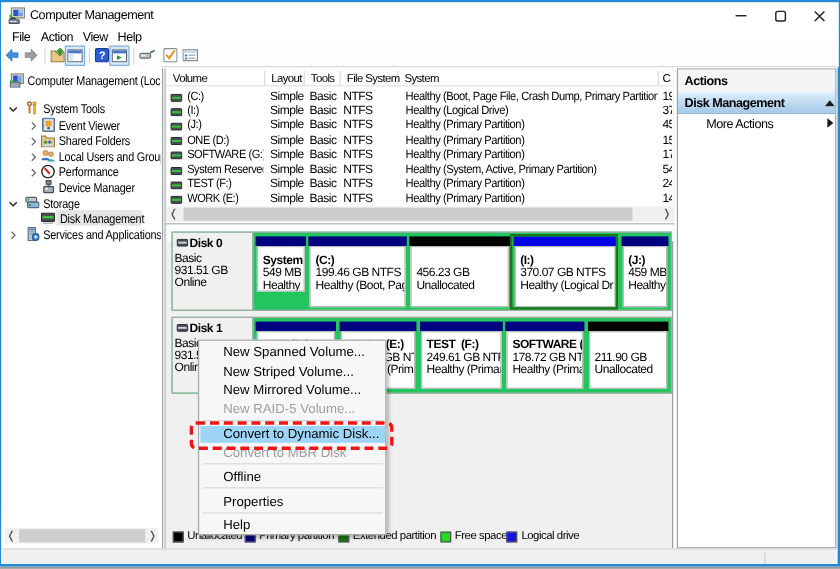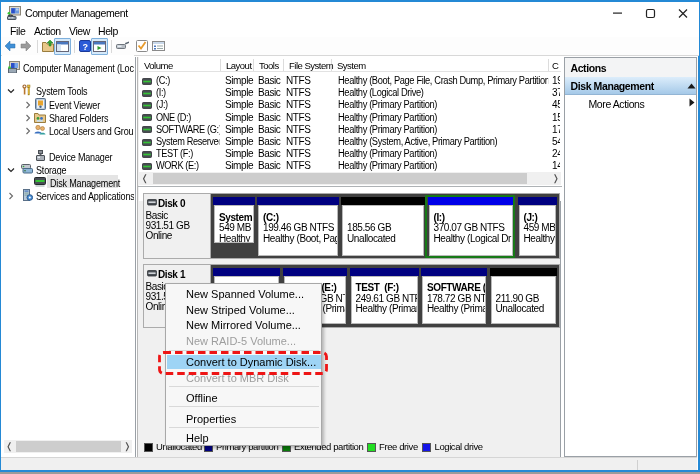--- a/index.html
+++ b/index.html
@@ -27,21 +27,21 @@
 
 .trow { position:absolute; left:0; width:132px; height:13px; }
 .trow .txt { position:absolute; top:1px; font-size:10.5px; letter-spacing:-0.2px; white-space:nowrap; transform:scaleX(0.86); transform-origin:0 50%; }
 .chev { position:absolute; width:8px; height:8px; }
 .vh { position:absolute; top:2px; height:12px; border-right:1px solid #dcdcdc; font-size:9.5px; letter-spacing:-0.5px; }
 .vh span { position:absolute; top:0.5px; left:5px; white-space:nowrap; }
 .vrow { position:absolute; height:12.2px; font-size:10px; line-height:12.2px; white-space:nowrap; }
 .vcell { position:absolute; top:0; } .vn { width:69px; overflow:hidden; transform:scaleX(0.92); transform-origin:0 50%; } .vs { width:226px; overflow:hidden; transform:scaleX(0.93); transform-origin:0 50%; }
 .dico { position:absolute; width:10px; height:7px; }
 
-.diskbox { position:absolute; left:5px; background:#404040; border:1px solid #ababab; }
+.diskbox { position:absolute; left:5px; background:#22c55e; border:1px solid #ababab; }
 .dlabel { position:absolute; left:0; top:0; width:67px; height:100%; border-right:1px solid #ababab; background:#f0f0f0; }
 .part { position:absolute; top:3px; }
 .band { position:absolute; left:0; top:0; width:100%; height:8px; }
 .pbody { position:absolute; left:1px; right:1px; top:8px; bottom:0; background:#fff; border:1px solid #b9b9b9; overflow:hidden; }
 .pbody div { position:absolute; left:4px; font-size:10px; white-space:nowrap; }
 
 .leg { position:absolute; width:9px; height:9px; border:1px solid #555; }
 .legt { position:absolute; font-size:9.5px; white-space:nowrap; }
 
 #cmenu { position:absolute; left:164px; top:281px; width:157px; height:163px; background:#f7f7f7; border:1px solid #a8a8a8; box-shadow:2px 2px 3px rgba(0,0,0,0.25); }
@@ -184,20 +184,30 @@
           <path d="M 2.5 1 L 5.5 4 L 2.5 7" fill="none" stroke="#6a6a6a" stroke-width="1.1"></path>
         </svg>
       <svg class="abs" style="left:32px;top:0" width="12" height="12" viewBox="0 0 12 12">
           <circle cx="4" cy="3.5" r="2.2" fill="#e8b06a" stroke="#9a6a2d" stroke-width="0.5"></circle>
           <path d="M 0.5 9.5 C 0.5 6.8 7.5 6.8 7.5 9.5 Z" fill="#3a70c0"></path>
           <circle cx="8.5" cy="4.5" r="2" fill="#e8b06a" stroke="#9a6a2d" stroke-width="0.5"></circle>
           <path d="M 5.5 10.5 C 5.5 8 11.5 8 11.5 10.5 Z" fill="#35a0a0"></path>
         </svg>
       <div class="txt" style="left:47px">Local Users and Groups</div>
     </div>
+    <div class="trow" style="top:82px">
+      <svg class="chev" style="left:22px;top:2.5px" width="8" height="8" viewBox="0 0 8 8">
+          <path d="M 2.5 1 L 5.5 4 L 2.5 7" fill="none" stroke="#6a6a6a" stroke-width="1.1"></path>
+        </svg>
+      <svg class="abs" style="left:32px;top:0" width="12" height="12" viewBox="0 0 12 12">
+          <circle cx="6" cy="6" r="5.2" fill="#fbfbfb" stroke="#2a2a2a" stroke-width="1.2"></circle>
+          <path d="M 3.2 3.2 L 7.5 7.8" stroke="#d02020" stroke-width="1.6"></path>
+        </svg>
+      <div class="txt" style="left:47px">Performance</div>
+    </div>
     <div class="trow" style="top:95px">
       <svg class="abs" style="left:33px;top:0" width="11" height="12" viewBox="0 0 11 12">
           <rect x="3.5" y="0.5" width="4" height="3" fill="#8a8f96" stroke="#4a4f55"></rect>
           <rect x="4.5" y="3.5" width="2" height="2" fill="#5a5f66"></rect>
           <rect x="1.5" y="5.5" width="8" height="5" rx="0.5" fill="#aab0b8" stroke="#4a4f55"></rect>
           <rect x="2.5" y="6.5" width="2.5" height="1.5" fill="#e8eef4"></rect>
         </svg>
       <div class="txt" style="left:47px">Device Manager</div>
     </div>
     <div class="trow" style="top:108px">
@@ -293,21 +303,21 @@
           <div class="band" style="background:#000080"></div>
           <div class="pbody">
             <div class="b" style="top:5.5px">(C:)</div>
             <div style="top:16px">199.46 GB NTFS</div>
             <div style="top:26.5px">Healthy (Boot, Page</div>
           </div>
         </div>
       <div class="part" style="left:197px;width:84px;height:59px">
           <div class="band" style="background:#000"></div>
           <div class="pbody">
-            <div style="top:16px">185.56 GB</div>
+            <div style="top:16px">456.23 GB</div>
             <div style="top:26.5px">Unallocated</div>
           </div>
         </div>
       <div class="part" style="left:283.5px;width:86px;height:59px">
           <div class="band" style="background:#0000e8"></div>
           <div class="pbody">
             <div class="b" style="top:5.5px">(I:)</div>
             <div style="top:16px">370.07 GB NTFS</div>
             <div style="top:26.5px">Healthy (Logical Dr</div>
           </div>
@@ -373,21 +383,21 @@
           </div>
         </div>
     </div>
     <div class="leg" style="left:5.5px;top:385.5px;background:#000"></div>
       <div class="legt" style="left:18px;top:384px">Unallocated</div>
     <div class="leg" style="left:66px;top:385.5px;background:#000080"></div>
       <div class="legt" style="left:78px;top:384px">Primary partition</div>
     <div class="leg" style="left:143.5px;top:385.5px;background:#0b7b0b"></div>
       <div class="legt" style="left:156px;top:384px">Extended partition</div>
     <div class="leg" style="left:228.5px;top:385.5px;background:#21dd21"></div>
-      <div class="legt" style="left:241px;top:384px">Free drive</div>
+      <div class="legt" style="left:241px;top:384px">Free space</div>
     <div class="leg" style="left:284px;top:385.5px;background:#1515e8"></div>
       <div class="legt" style="left:296.5px;top:384px">Logical drive</div>
   </div>
   <div id="vrows" class="abs" style="left:138px;top:73px;width:421px;height:98px;overflow:hidden">
     <div class="vrow" style="top:0">
         <svg class="dico" style="left:3px;top:2.5px" viewBox="0 0 12 8">
           <rect x="0.5" y="0.5" width="11" height="7" rx="1" fill="#4a4f55" stroke="#26292d"></rect>
           <rect x="1.5" y="3" width="9" height="2" fill="#35c435"></rect>
         </svg>
         <div class="vcell vn" style="left:17px">(C:)</div>

